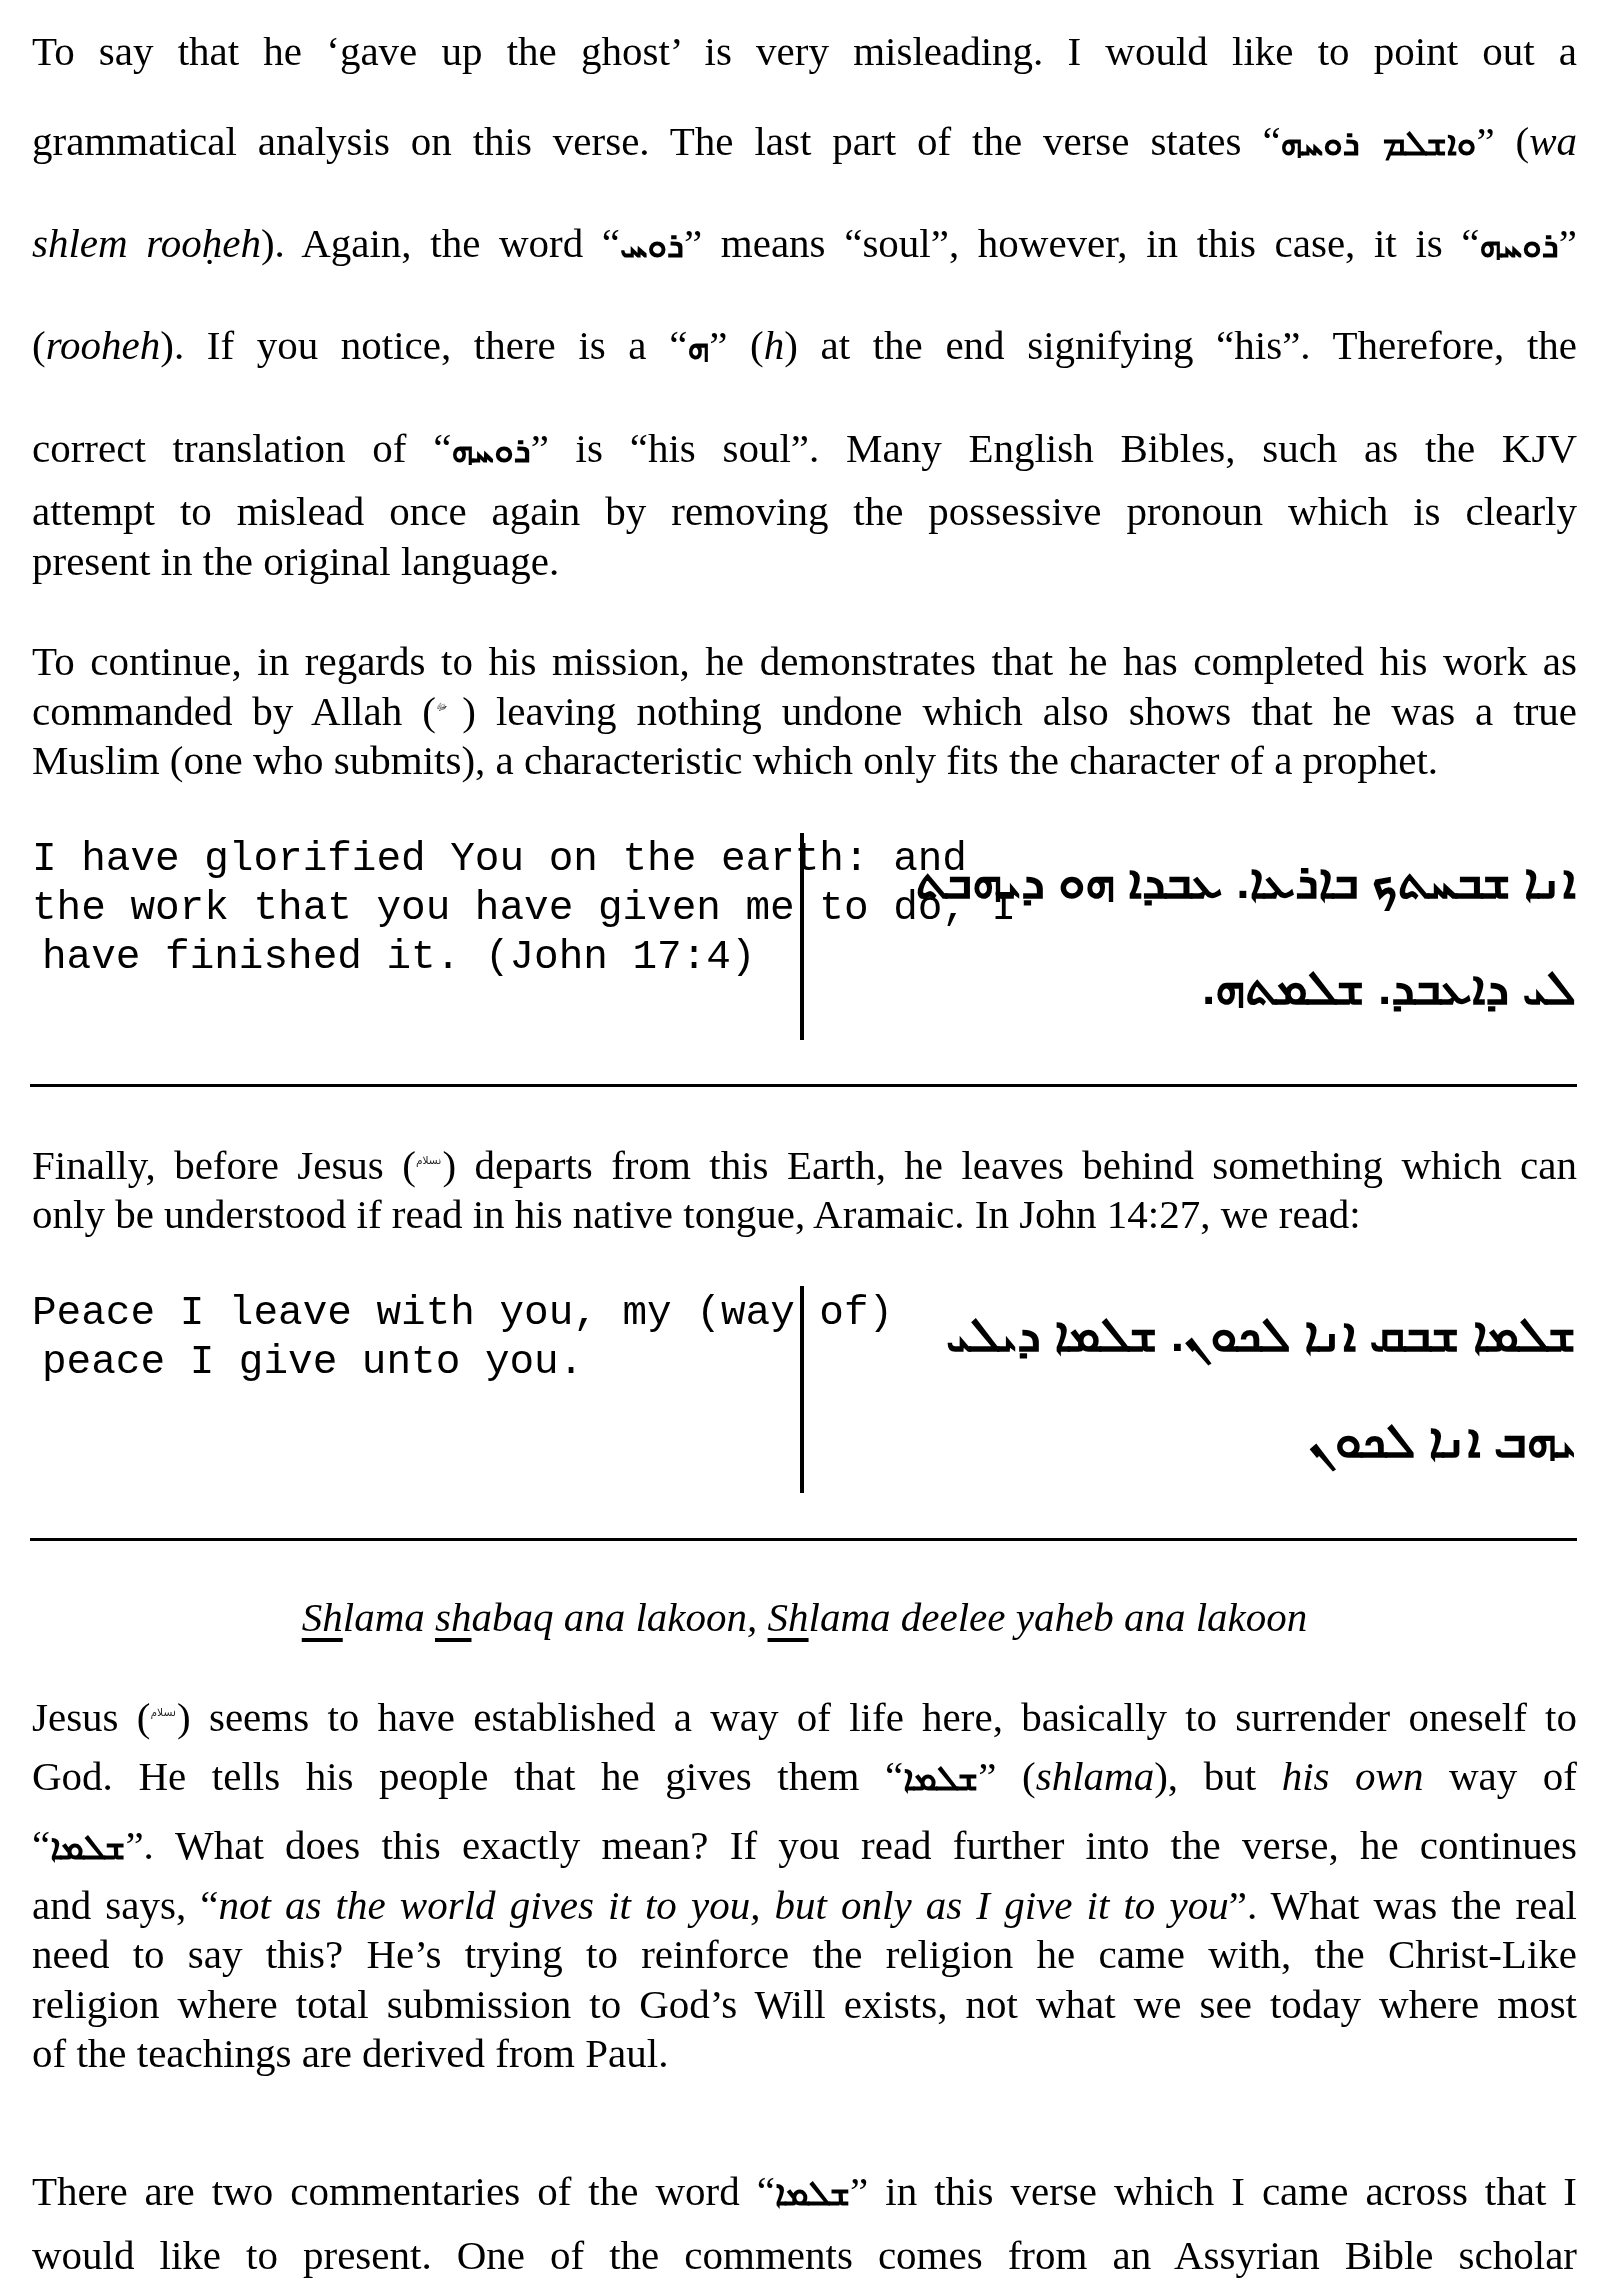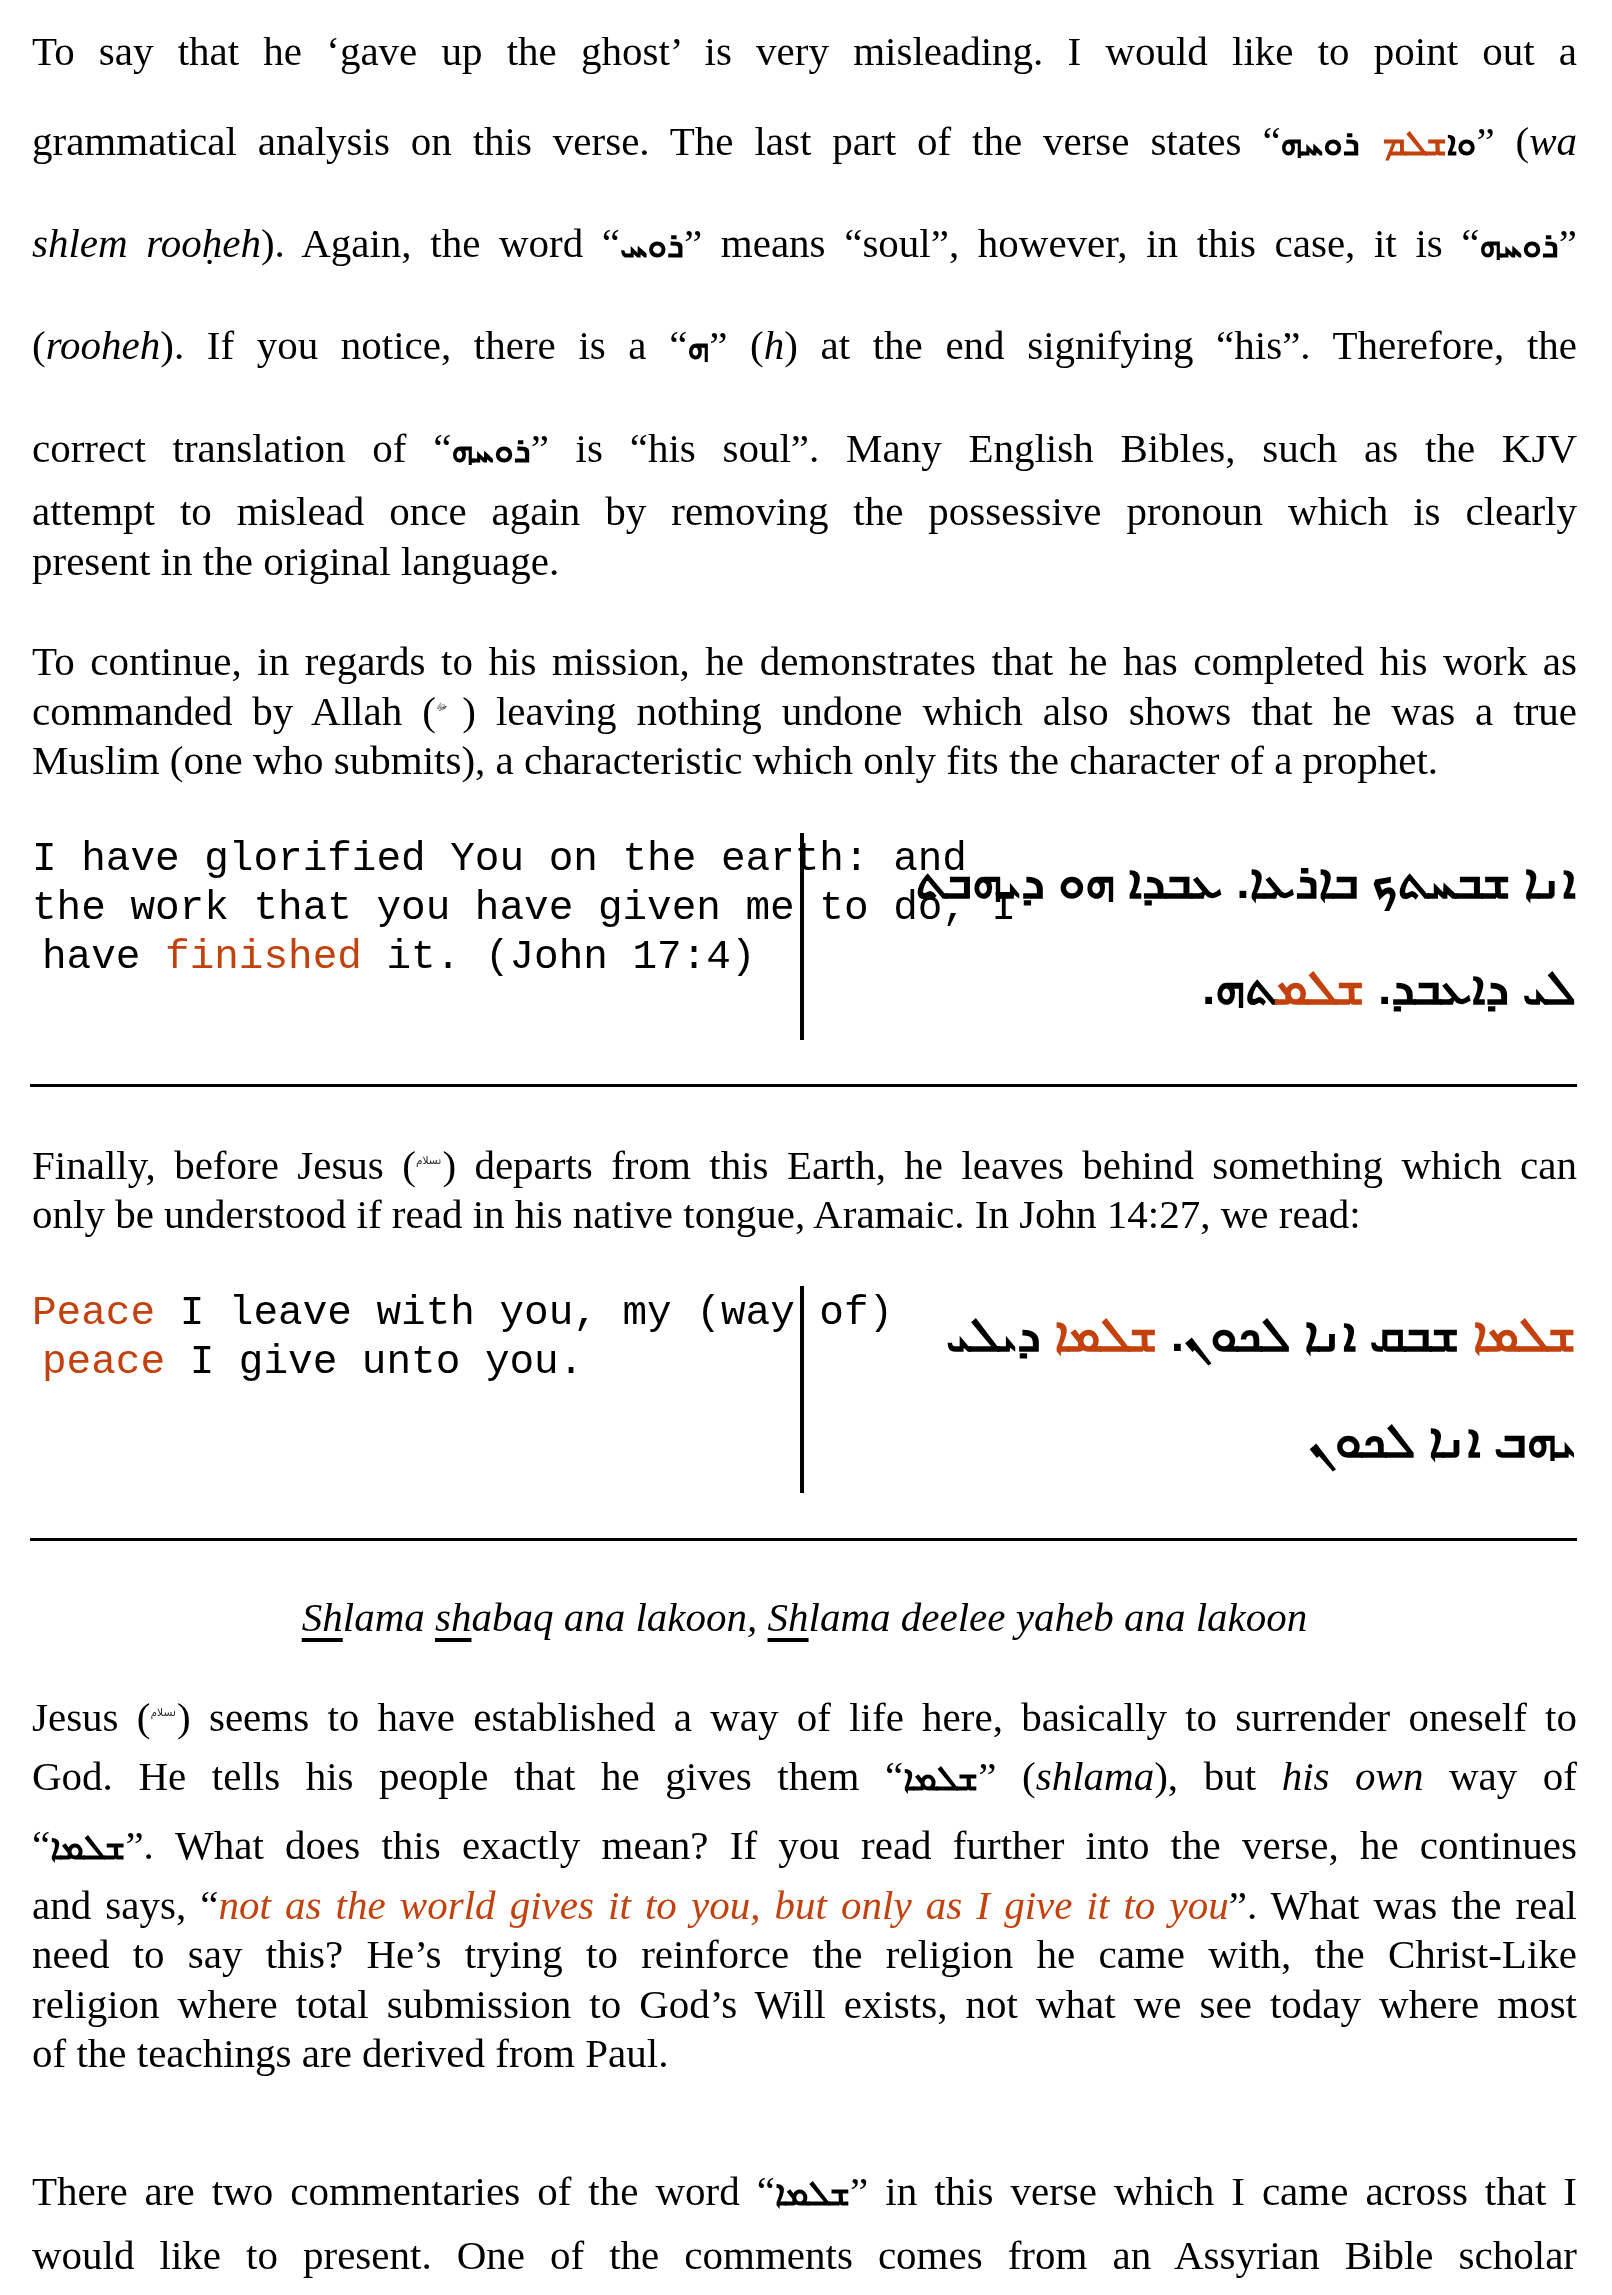--- a/index.html
+++ b/index.html
@@ -3,21 +3,21 @@
 <meta charset="utf-8">
 <style>
   html, body { margin:0; padding:0; background:#ffffff; }
   body { width:1612px; height:2295px; position:relative; overflow:hidden;
          font-family:"Liberation Serif", "DejaVu Serif", serif; color:#000; }
   .page { position:absolute; left:0; top:0; width:1612px; height:2295px; }
   .ln { position:absolute; left:32px; width:1545px; font-size:41px; line-height:49px;
         white-space:nowrap; text-align:justify; text-align-last:justify; }
   .ln.last { text-align-last:left; }
   .ln.center { text-align:center; text-align-last:center; }
-  .red { color:#c2410c; }
+  .red { color:#000000; }
   .it { font-style:italic; }
   .syr { font-family:"DejaVu Sans", sans-serif; font-weight:bold; font-size:35px; direction:rtl; unicode-bidi:isolate; }
   .hon { display:inline-block; width:26.5px; height:30px; font-size:10.6px; line-height:14px;
          text-align:center; vertical-align:-3.5px; font-family:"DejaVu Sans", sans-serif;
          border-radius:50%; color:#222; overflow:hidden; }
   .col-left { position:absolute; left:32px; width:706px; font-size:41px; line-height:49px;
               text-align:justify; }
   .col-left .jl { display:block; white-space:nowrap; text-align:justify; text-align-last:justify;font-family:Liberation Mono, monospace; }
   .col-left .jl.last { text-align-last:left;margin-left:10px; }
   .vrule { position:absolute; left:800px; width:3.5px; background:#000; }

